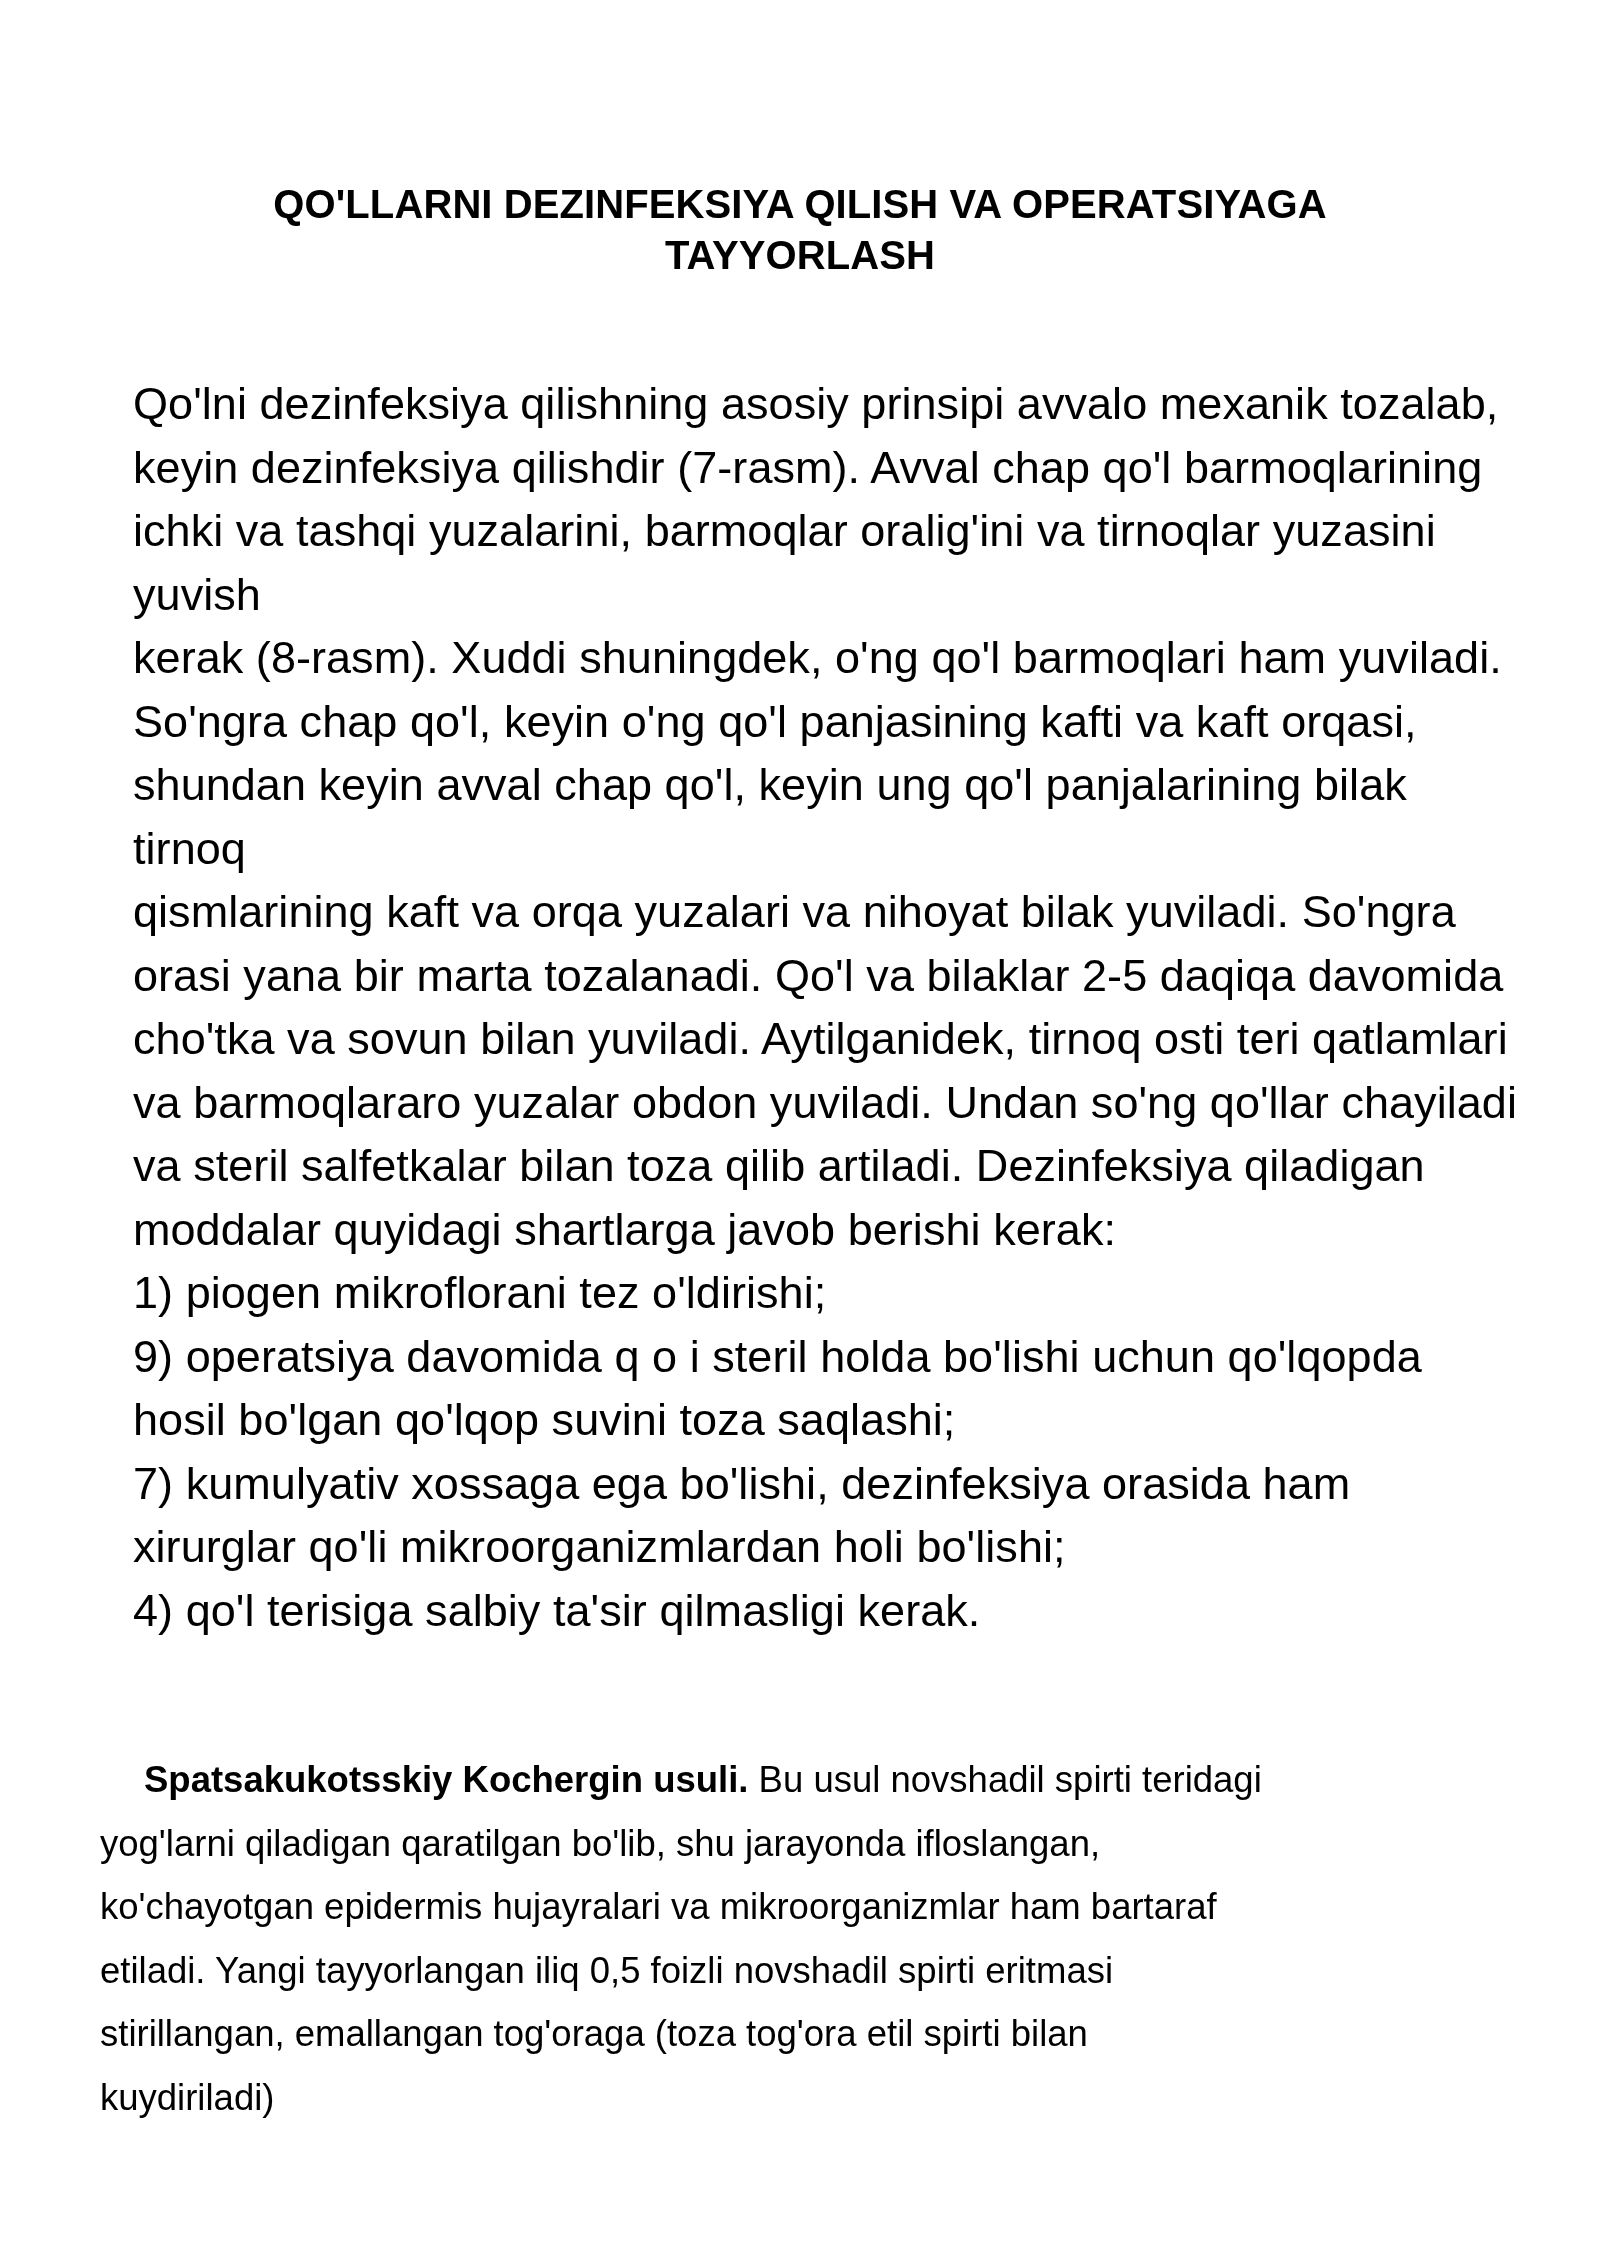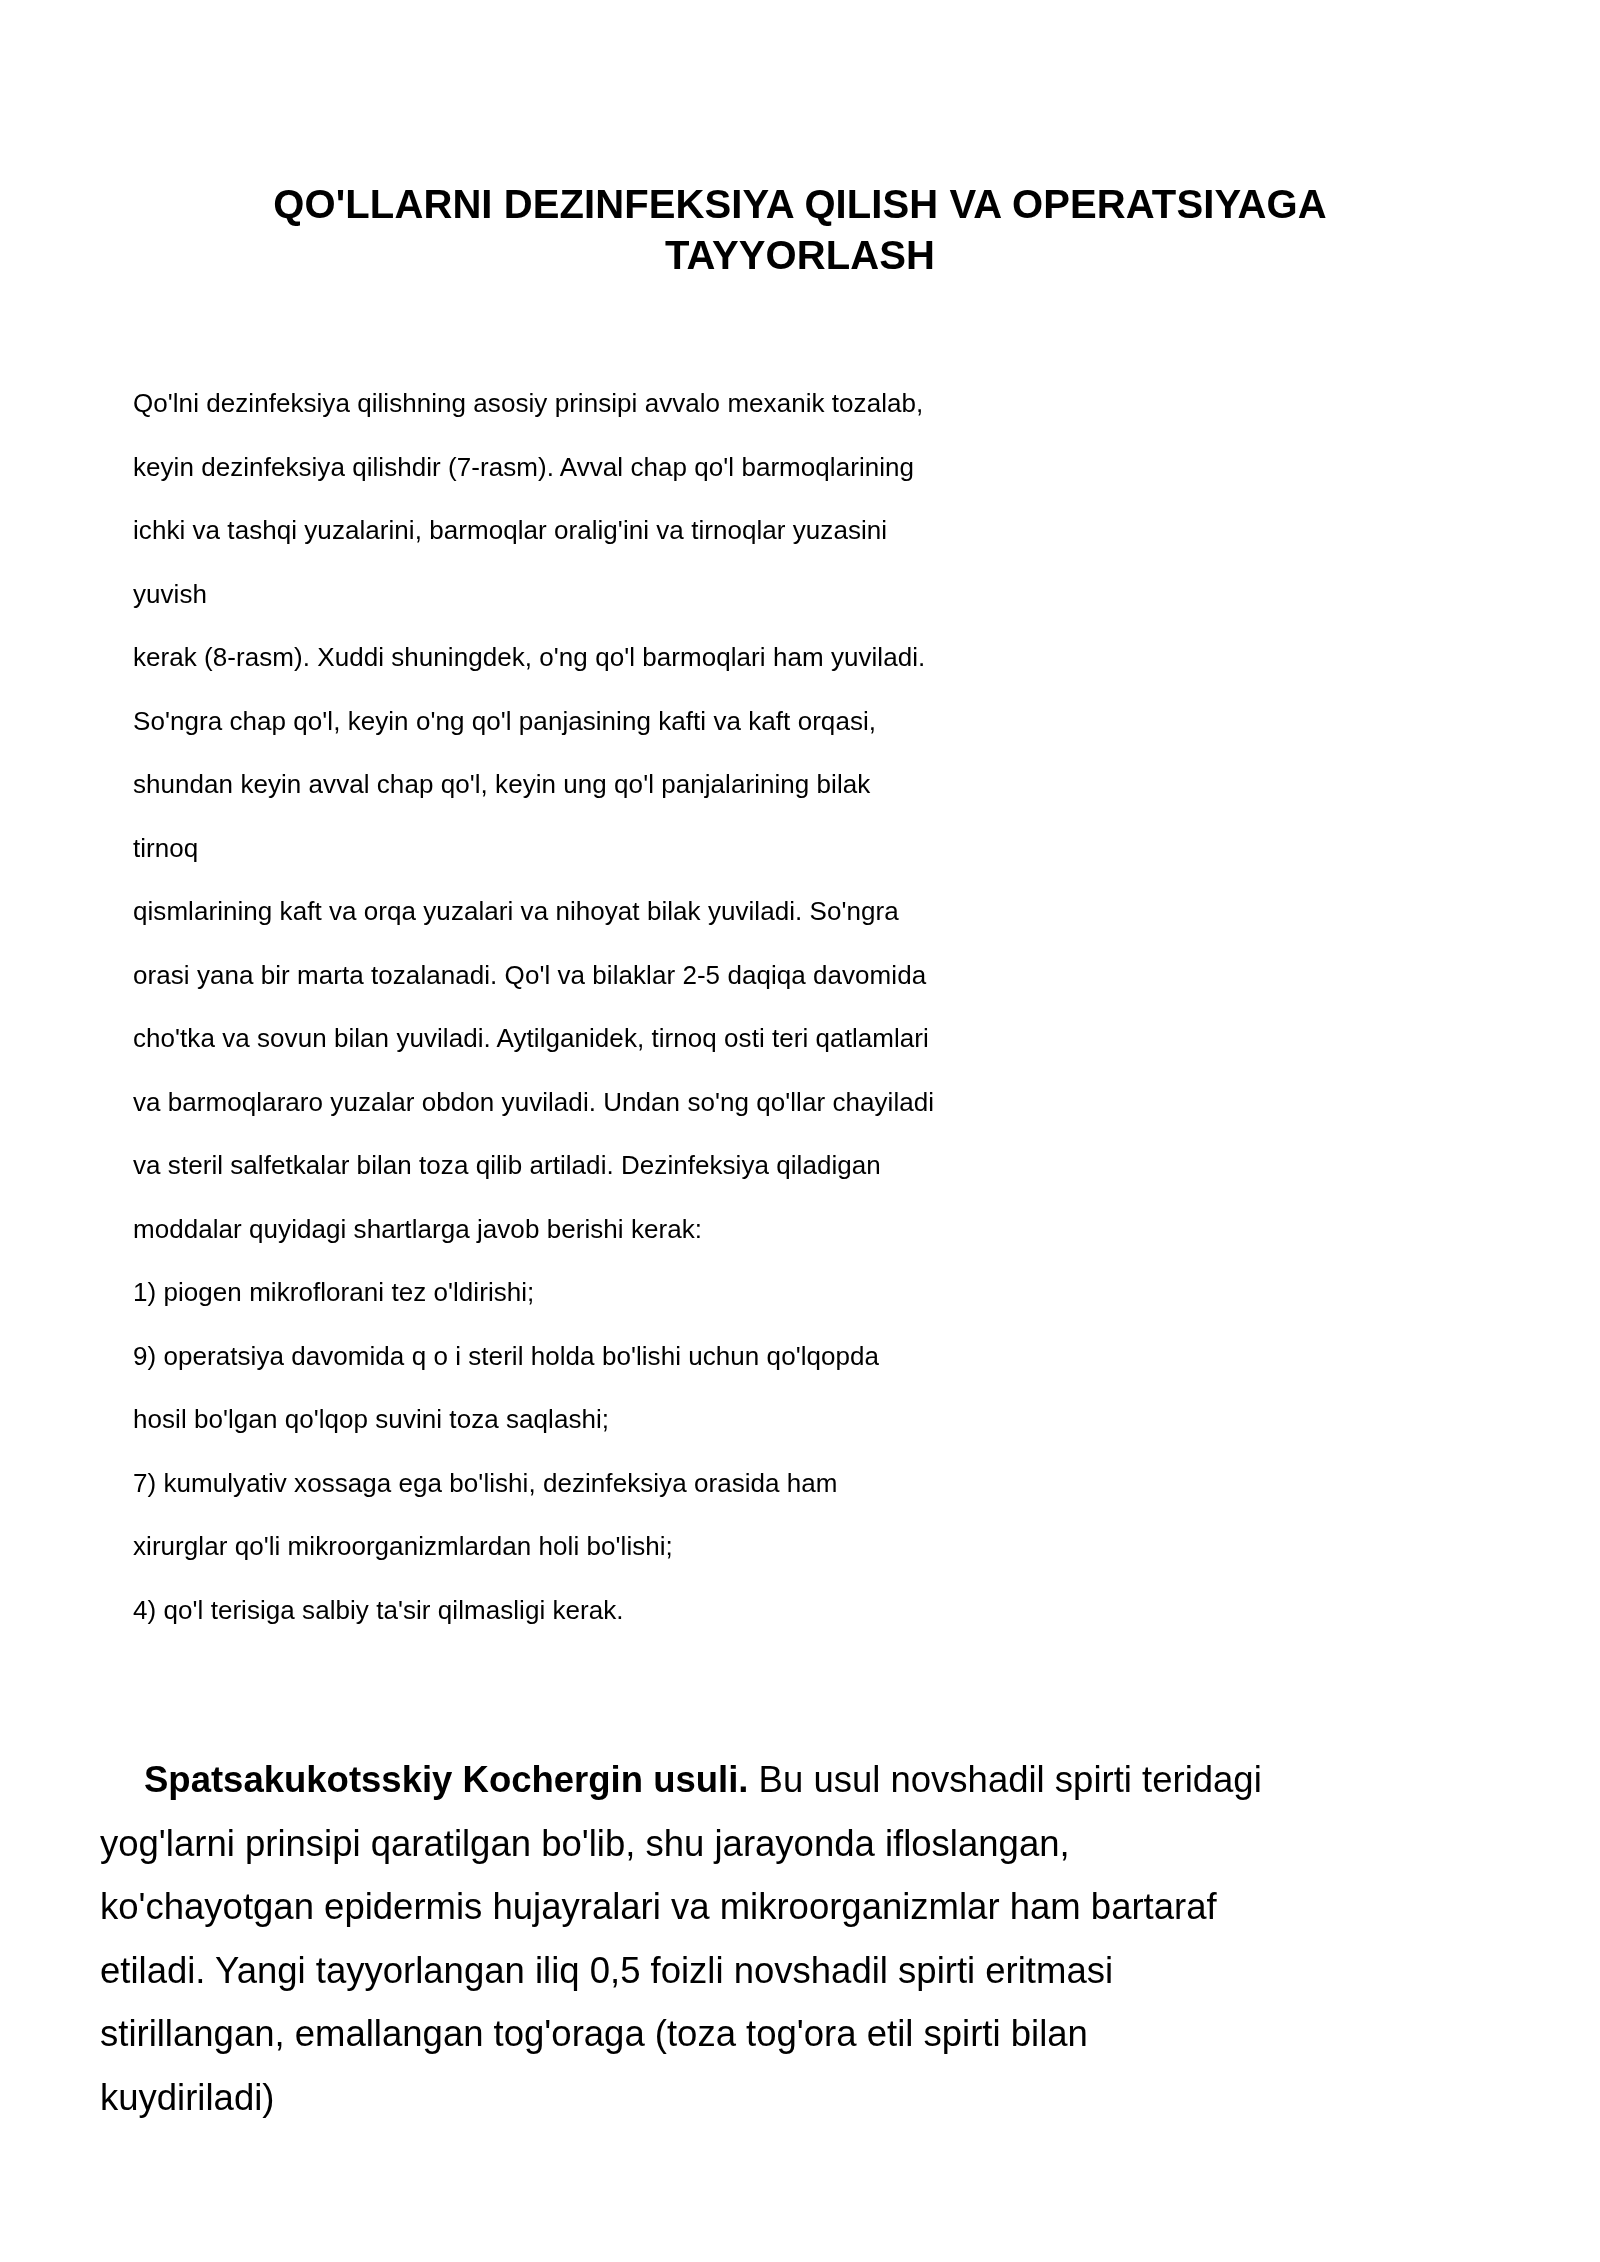--- a/index.html
+++ b/index.html
@@ -29,21 +29,21 @@
     font-size: 40px;
     font-weight: bold;
     line-height: 1.28;
     letter-spacing: 0.1px;
   }
   .body-block {
     position: absolute;
     left: 133px;
     top: 372px;
     width: 1400px;
-    font-size: 26px;
+    font-size: 45px;
     line-height: 63.5px;
     letter-spacing: 0.05px;
     white-space: normal;
   }
   .ln {
     display: block;
     white-space: pre;
   }
   .bullet-block {
     position: absolute;
@@ -106,20 +106,20 @@
     <span class="ln">9) operatsiya davomida q o i steril holda bo'lishi uchun qo'lqopda</span>
     <span class="ln">hosil bo'lgan qo'lqop suvini toza saqlashi;</span>
     <span class="ln">7) kumulyativ xossaga ega bo'lishi, dezinfeksiya orasida ham</span>
     <span class="ln">xirurglar qo'li mikroorganizmlardan holi bo'lishi;</span>
     <span class="ln">4) qo'l terisiga salbiy ta'sir qilmasligi kerak.</span>
   </div>
 
 
   <div class="tail-block">
     <span class="ln"><span class="strong">Spatsakukotsskiy Kochergin usuli.</span><span> Bu usul novshadil spirti teridagi</span></span>
-    <span class="ln">yog'larni prinsipi qaratilgan bo'lib, shu jarayonda ifloslangan,</span>
+    <span class="ln">yog'larni qiladigan qaratilgan bo'lib, shu jarayonda ifloslangan,</span>
     <span class="ln">ko'chayotgan epidermis hujayralari va mikroorganizmlar ham bartaraf</span>
     <span class="ln">etiladi. Yangi tayyorlangan iliq 0,5 foizli novshadil spirti eritmasi</span>
     <span class="ln">stirillangan, emallangan tog'oraga (toza tog'ora etil spirti bilan</span>
     <span class="ln">kuydiriladi)</span>
   </div>
 
 </div>
 
 </body></html>

